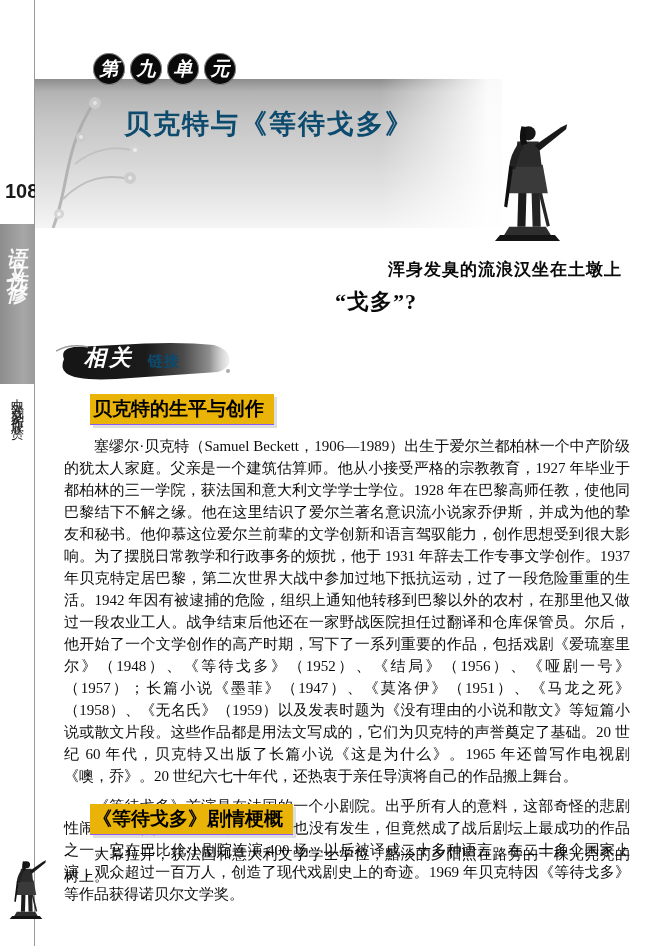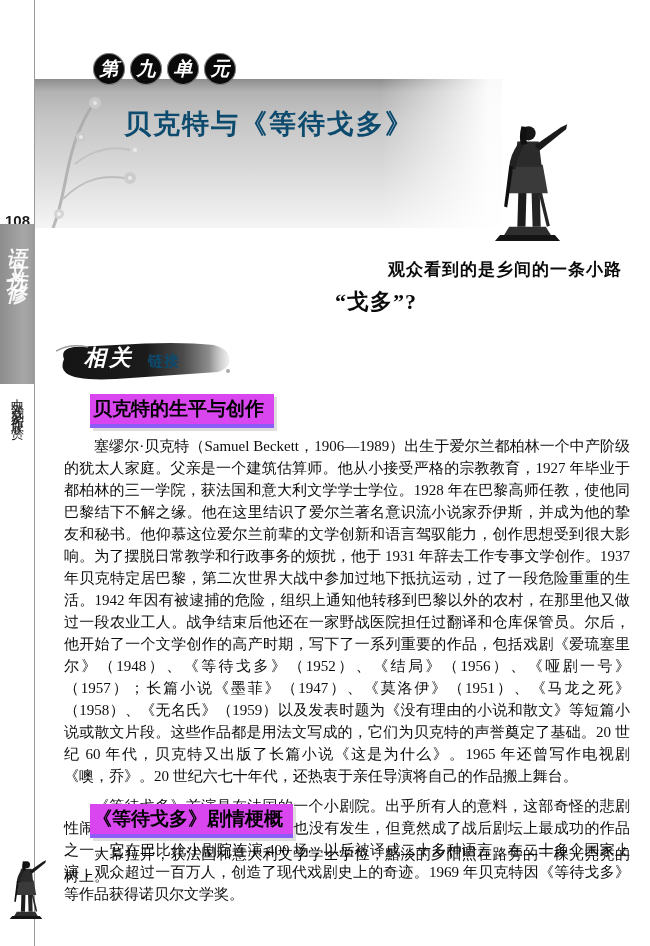--- a/index.html
+++ b/index.html
@@ -1,22 +1,22 @@
 <!DOCTYPE html>
 <html><head>
 <meta charset="utf-8">
 <style>
   html,body{margin:0;padding:0;background:#ffffff;}
   .page{position:relative;width:650px;height:946px;background:#fff;overflow:hidden;
         font-family:"Liberation Serif","DejaVu Serif",serif;color:#111;}
 
   
   .left-rule{position:absolute;left:34px;top:0;width:1px;height:946px;background:#9a9a9a;}
-  .page-number{position:absolute;left:5px;top:212px;width:28px;text-align:left;
-               font-family:"Liberation Sans","DejaVu Sans",sans-serif;font-weight:bold;font-size:15px;color:#1a1a1a;}
+  .page-number{position:absolute;left:5px;top:180px;width:28px;text-align:left;
+               font-family:"Liberation Sans","DejaVu Sans",sans-serif;font-weight:bold;font-size:20px;color:#1a1a1a;}
   .spine-band{position:absolute;left:0;top:224px;width:34px;height:160px;
               background:linear-gradient(90deg,#8d8d8d,#a7a7a7 70%,#9b9b9b);}
   .spine-title{position:absolute;left:7px;top:8px;writing-mode:vertical-rl;
                font-size:20px;line-height:20px;letter-spacing:12px;color:rgba(255,255,255,.92);
                font-weight:bold;font-style:italic;}
   .spine-subtitle{position:absolute;left:10px;top:388px;writing-mode:vertical-rl;
                font-size:13px;line-height:14px;letter-spacing:4px;color:#1c1c1c;}
 
   
   .header-art{position:absolute;left:35px;top:79px;width:467px;height:149px;
@@ -45,23 +45,23 @@
 
   
   .related-badge{position:absolute;left:56px;top:340px;width:180px;height:42px;}
   .related-badge svg{position:absolute;left:0;top:0;width:180px;height:42px;}
   .badge-main{position:absolute;left:28px;top:3px;color:#fff;font-weight:bold;font-size:22px;
               letter-spacing:3px;font-style:italic;}
   .badge-sub{position:absolute;left:92px;top:12px;color:#0c4a6e;font-weight:bold;font-size:15px;
              letter-spacing:1px;font-family:"Liberation Sans","DejaVu Sans",sans-serif;}
 
   .sec-heading{position:absolute;font-family:"Liberation Sans","DejaVu Sans",sans-serif;
-     font-weight:bold;font-size:19px;color:#000;background:#d946ef;
+     font-weight:bold;font-size:19px;color:#000;background:#eab308;
      padding:2px 10px 2px 3px;white-space:nowrap;
-     box-shadow:3px 3px 0 rgba(0,0,0,.13);border-bottom:4px solid #8b5cf6;}
+     box-shadow:3px 3px 0 rgba(0,0,0,.13);border-bottom:1px solid #8b5cf6;}
   .h1{left:90px;top:394px;}
   .h2{left:90px;top:804px;}
 
   .text-a{position:absolute;left:56px;top:427px;width:582px;}
   .text-b{position:absolute;left:56px;top:835px;width:582px;}
   .body-p{margin:8px;text-indent:2em;font-size:15px;line-height:22px;text-align:justify;
           color:#0d0d0d;font-family:"Liberation Serif","DejaVu Serif",serif;}
 </style>
 </head>
 <body>
@@ -115,21 +115,21 @@
         <path d="M52 31 L78 13 L84 10 L83 15 L57 36 Z" fill="#191919"></path>
         <path d="M36 29 Q28 40 27 52 L33 55 Q35 43 41 32 Z" fill="#222222"></path>
         <path d="M27 51 L31 52 L25 92 L22 91 Z" fill="#101010"></path>
         <circle cx="46" cy="19" r="7" fill="#161616"></circle>
         <path d="M39 12 Q36 24 39 31 L45 29 Q42 22 45 13 Z" fill="#101010"></path>
       </g>
     </defs>
     <use href="#statue-sym"></use>
   </svg>
 
-  <div class="q-line q1">观众看到的是乡间的一条小路</div>
+  <div class="q-line q1">浑身发臭的流浪汉坐在土墩上</div>
   <div class="q-line q2">“戈多”?</div>
 
   <div class="related-badge">
     <svg viewBox="0 0 180 42">
       <defs>
         <linearGradient id="bg1" x1="0" y1="0" x2="1" y2="0">
           <stop offset="0" stop-color="#151515"></stop>
           <stop offset="0.5" stop-color="#1b1b1b"></stop>
           <stop offset="0.72" stop-color="#4a4a4a"></stop>
           <stop offset="0.88" stop-color="#8f8f8f"></stop>

